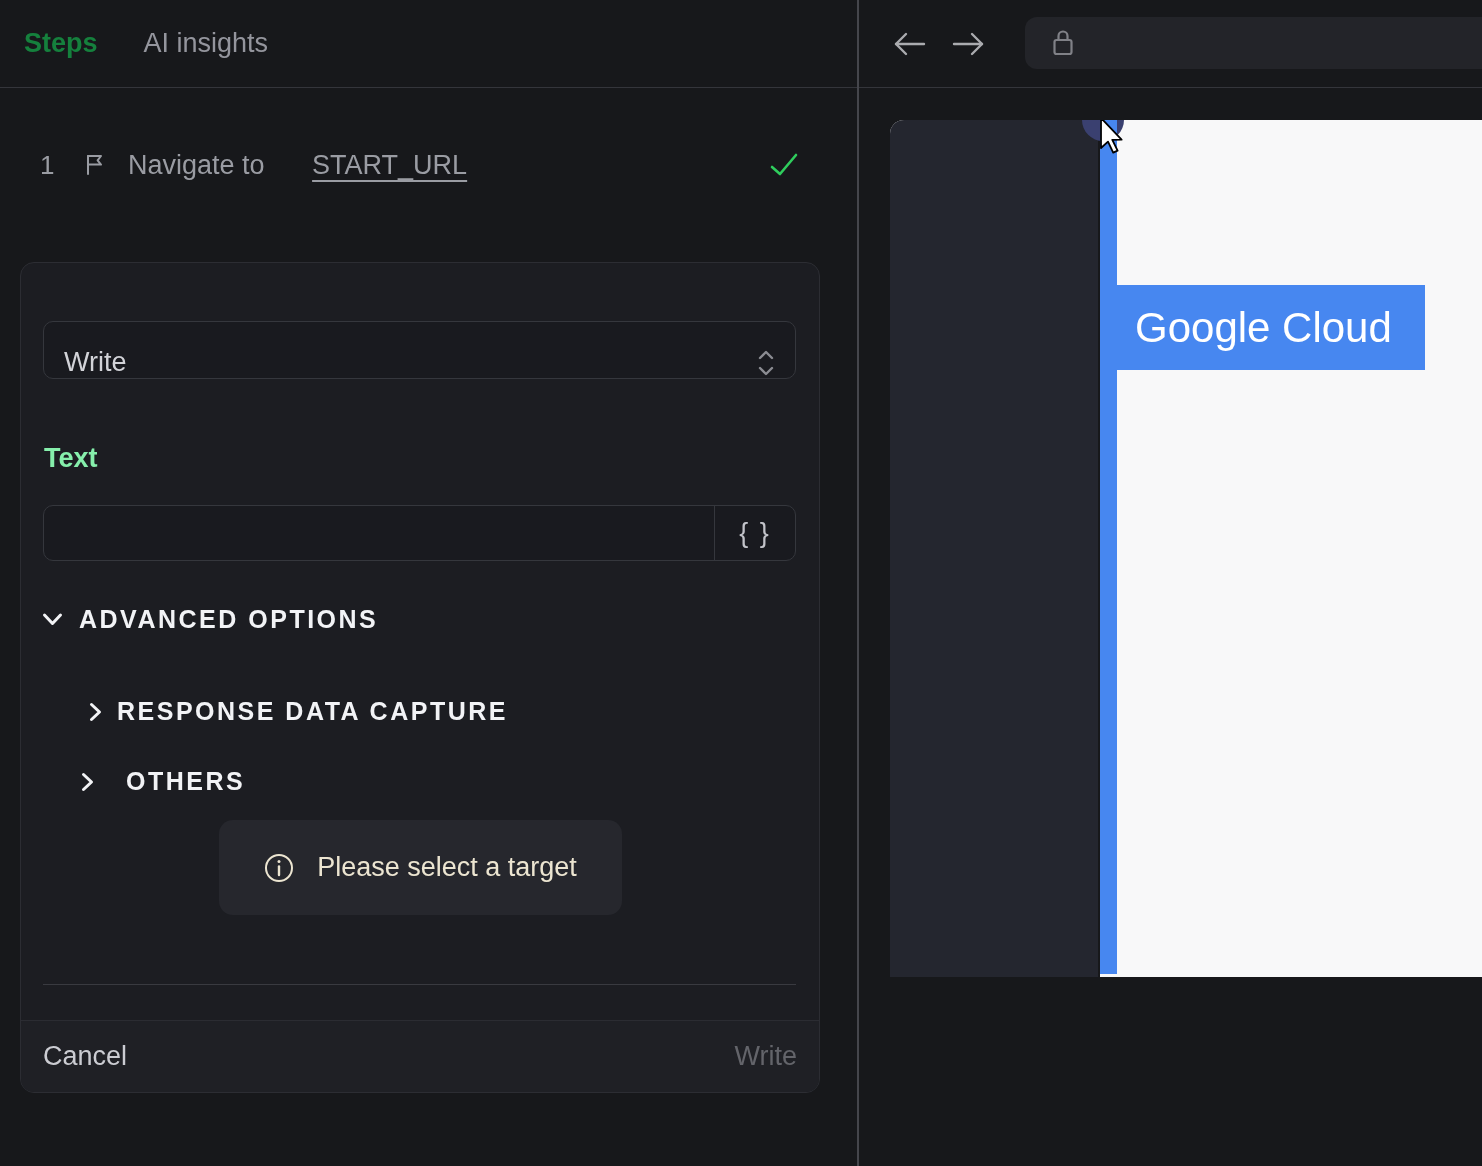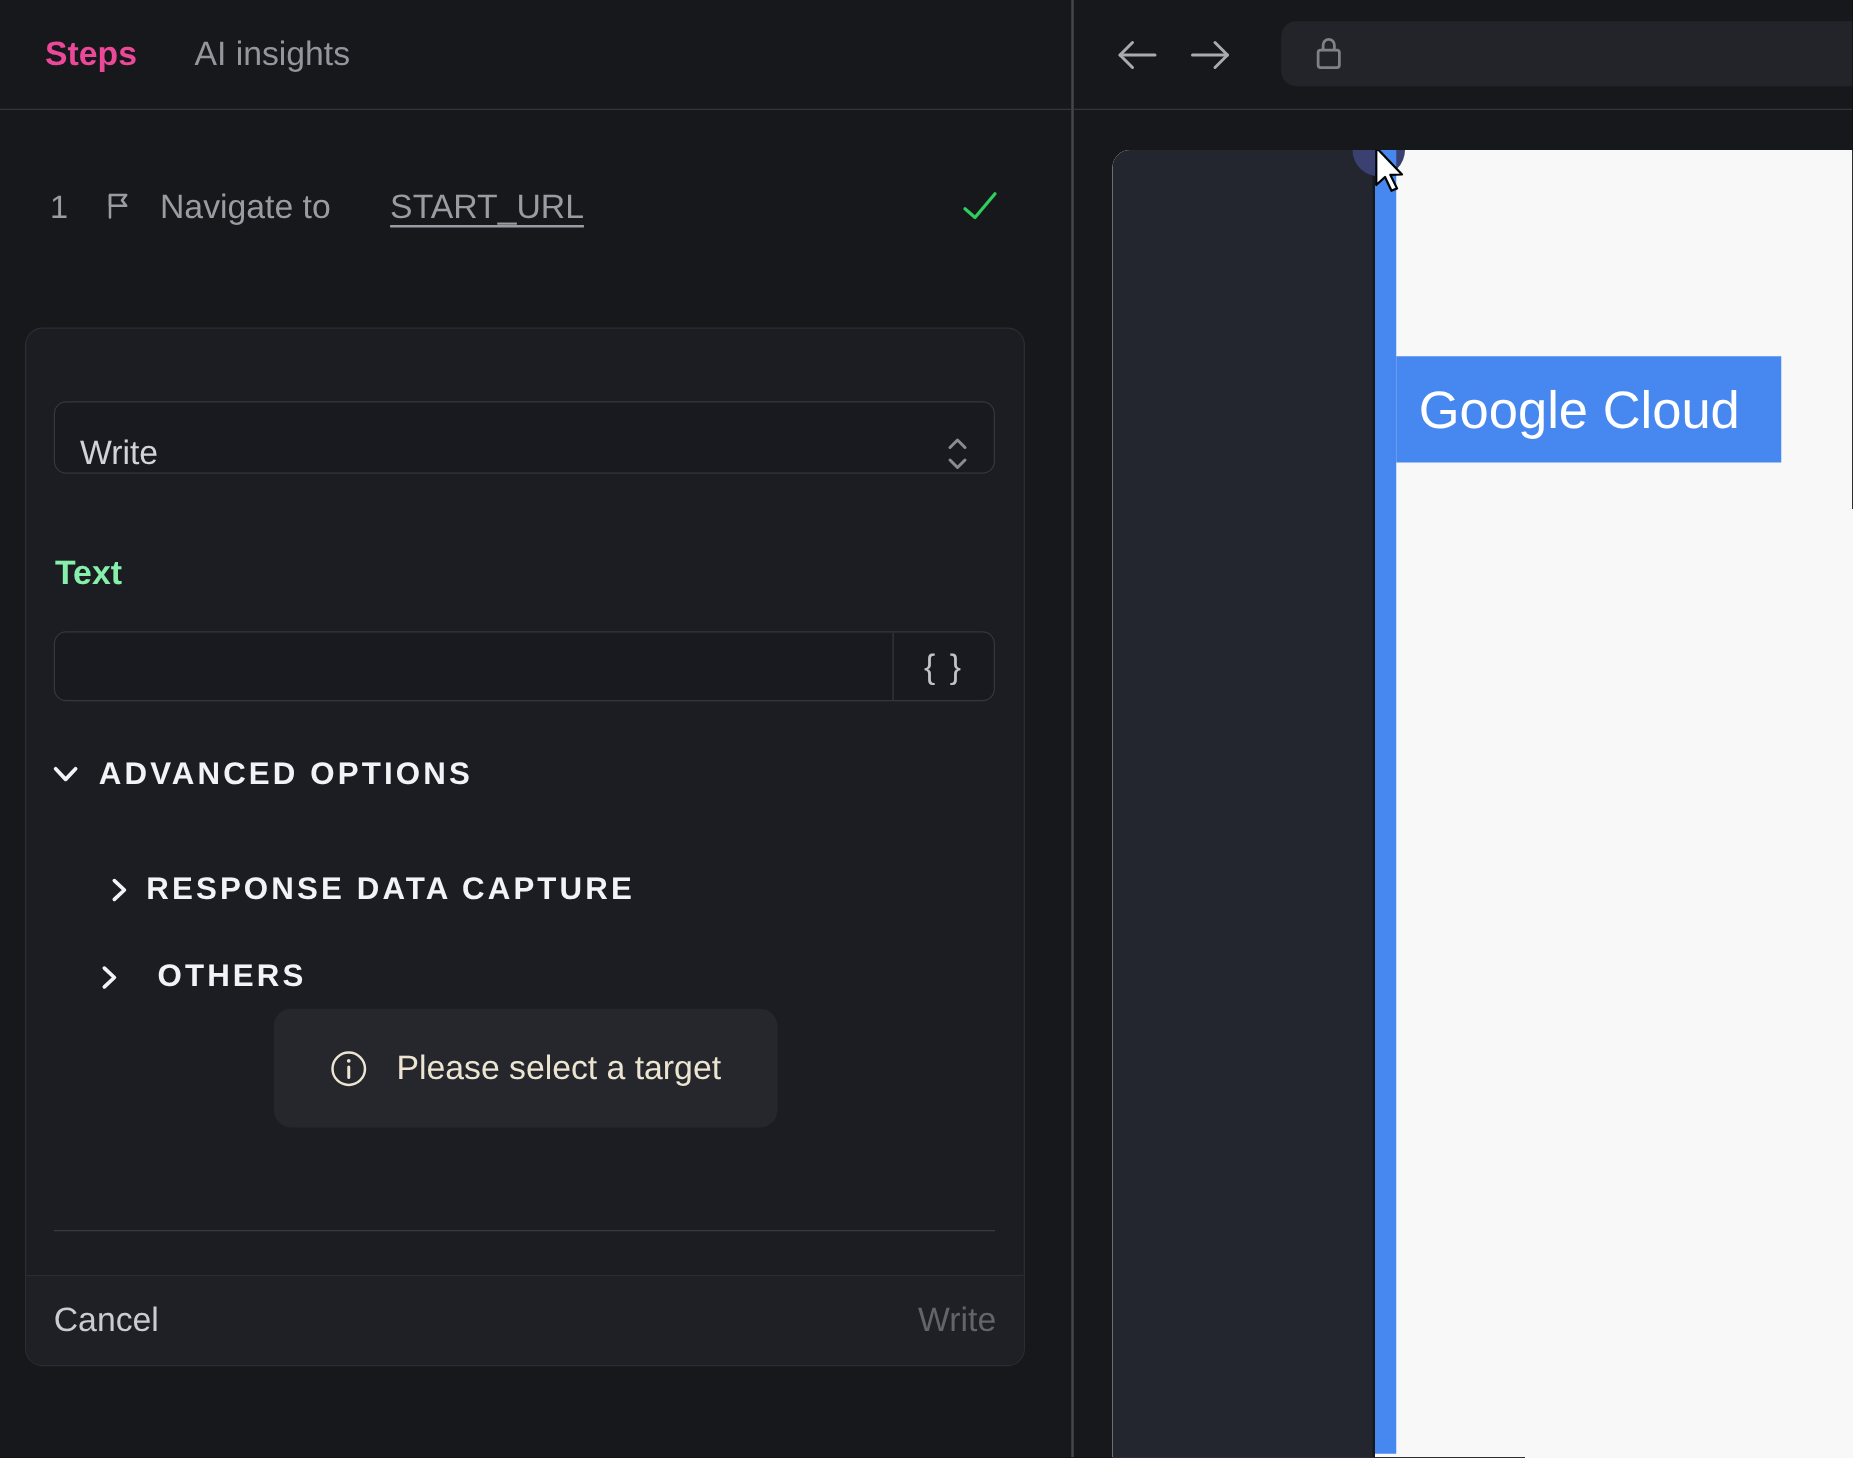--- a/index.html
+++ b/index.html
@@ -11,21 +11,21 @@
     -webkit-font-smoothing:antialiased;
   }
   
   .left-panel { position:absolute; left:0; top:0; width:857px; height:1166px; }
   .left-topbar {
     position:absolute; left:0; top:0; width:100%; height:88px;
     border-bottom:1px solid #34353b;
     display:flex; align-items:center; gap:46px; padding-left:24px;
   }
   .tab { font-size:27px; cursor:default; }
-  .tab.active { color:#ec4899; font-weight:700;margin-left:12px; }
+  .tab.active { color:#15803d; font-weight:700; }
   .tab.inactive { color:#94959d; font-weight:400; }
 
   .step-row {
     position:absolute; left:40px; top:138px; width:758px; height:54px;
     display:flex; align-items:center;
   }
   .step-num { color:#9a9ca3; font-size:26px; width:28px; flex:0 0 auto; }
   .flag-wrap { width:26px; height:26px; margin:0 20px 0 14px; flex:0 0 auto; }
   .step-text { color:#9a9ca3; font-size:27px; white-space:nowrap; }
   .step-link { color:#9a9ca3; text-decoration:underline; text-underline-offset:6px; text-decoration-thickness:2px;margin-left:40px; }
@@ -64,42 +64,42 @@
     color:#f2f3f6; font-weight:700; font-size:25px; letter-spacing:2.5px;
     cursor:pointer; white-space:nowrap;
   }
   .adv-row { left:21px; top:342px; gap:16px; }
   .sub-row-1 { left:68px; top:434px; gap:15px; }
   .sub-row-2 { left:60px; top:504px; gap:32px;justify-content:flex-end; }
   .chev-down-wrap { width:21px; height:15px; }
   .chev-right-wrap { width:13px; height:20px; }
 
   .notice {
-    position:absolute; left:198px; top:544px; width:403px; height:95px;
+    position:absolute; left:198px; top:557px; width:403px; height:95px;
     background:#26272d; border-radius:14px;
     display:flex; align-items:center; justify-content:center; gap:23px;
     color:#ece5d1; font-size:27px;
   }
   .notice-icon-wrap { width:30px; height:30px; }
   .card-divider { position:absolute; left:22px; top:721px; width:753px; height:1px; background:#393a40; }
   .card-footer {
     position:absolute; left:0; top:757px; width:798px; height:72px;
     background:#1f2025; border-top:1px solid #2b2c32;
     border-radius:0 0 13px 13px;
     display:flex; align-items:center; justify-content:space-between; padding:0 22px;
   }
   .btn { background:none; border:none; font-size:27px; font-family:"Liberation Sans", sans-serif; cursor:pointer; }
   .btn-cancel { color:#cbccd2; }
   .btn-apply { color:#63646a; }
 
   
   .v-divider { position:absolute; left:857px; top:0; width:2px; height:1166px; background:#45464c; }
 
   
-  .right-panel { position:absolute; left:859px; top:0; width:623px; height:1166px; }
+  .right-panel { position:absolute; left:859px; top:0; width:623px; height:977px; }
   .right-topbar { position:absolute; left:0; top:0; width:100%; height:88px; border-bottom:1px solid #34353b; }
   .nav-btn { position:absolute; top:31px; width:34px; height:26px; background:none; border:none; cursor:pointer; padding:0; }
   .nav-back { left:34px; }
   .nav-fwd { left:92px; }
   .url-bar {
     position:absolute; left:166px; top:17px; right:-26px; height:52px;
     background:#232429; border-radius:12px;
     display:flex; align-items:center; padding-left:26px; cursor:text;
   }
   .lock-wrap { width:24px; height:30px; }

